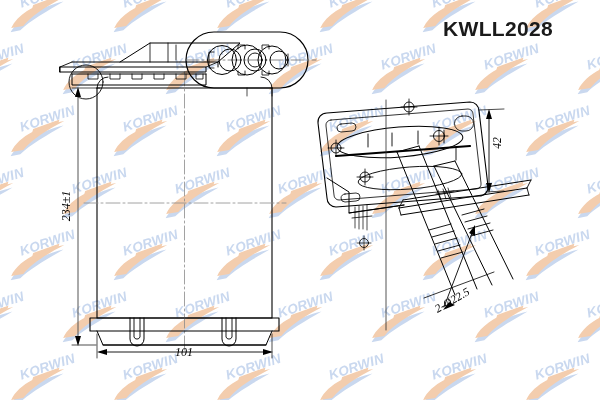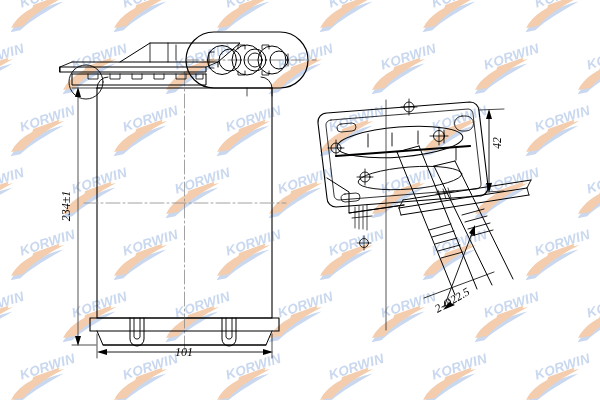--- a/index.html
+++ b/index.html
@@ -609,19 +609,20 @@
       <g>
         <path d="M444 307 L474 228" stroke="#000" stroke-width="0.9"></path>
         <path d="M475 225 L469 233 L475 236 Z" fill="#000" stroke="none"></path>
         <path d="M443 310 L449 302 L455 305 Z" fill="#000" stroke="none"></path>
         <path d="M424 298 L494 272" stroke-width="0.8"></path>
       </g>
 
     </g>
   </svg>
 
+  <div id="title">KWLL2028</div>
 
   <div class="dimtxt" id="dim-height">234±1</div>
   <div class="dimtxt" id="dim-width">101</div>
   <div class="dimtxt" id="dim-depth">42</div>
   <div class="dimtxt" id="dim-port">2-Ø22.5</div>
 
 </div>
 
 </body></html>

